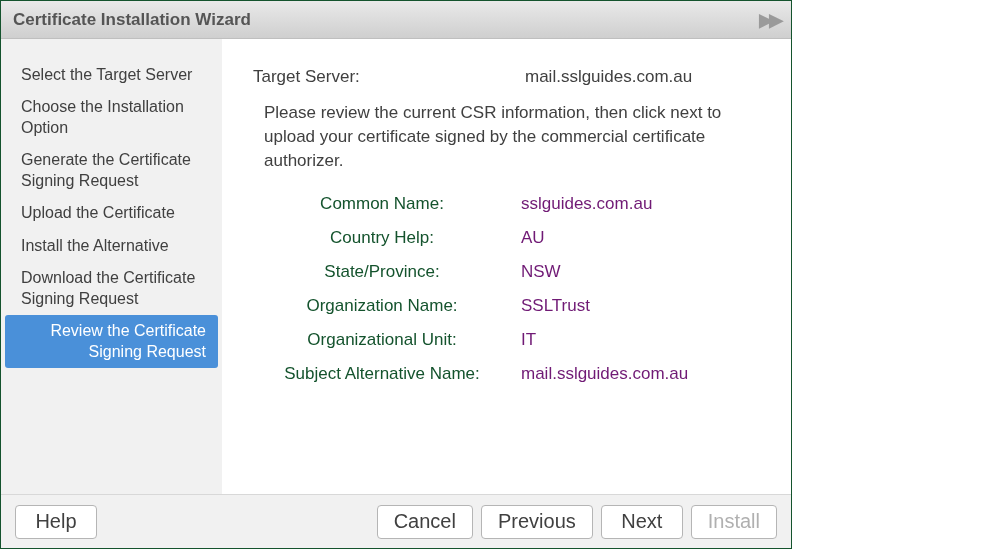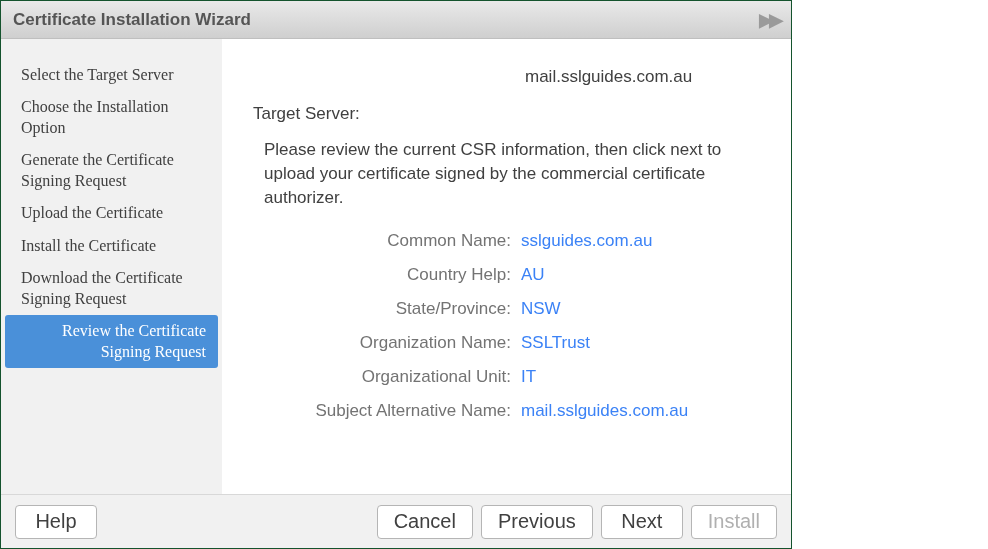--- a/index.html
+++ b/index.html
@@ -37,62 +37,61 @@
     background: #f1f1f1;
     border-right: 1px solid #fff;
     padding-top: 20px;
   }
   .step {
     padding: 6px 12px 6px 20px;
     font-size: 16px;
     line-height: 1.28;
     color: #404040;
     cursor: pointer;
-    font-family: Liberation Serif, serif;
   }
   .step.active {
     background: #4a90d9;
     color: #fff;
     border-radius: 3px;
     margin: 0 4px;
     padding-left: 16px;
     text-align: right;
   }
   .content {
     flex: 1;
     padding: 28px 30px 10px 30px;
     color: #404040;
   }
   .row-top {
     display: flex;
     font-size: 17px;
     margin-bottom: 14px;
   }
-  .row-top .label { width: 272px; margin-top: 37px; }
+  .row-top .label { width: 272px; }
   .instr {
     font-size: 17px;
     line-height: 1.4;
     margin-bottom: 22px;
     margin-left: 11px;
   }
   .fields { }
   .frow {
     display: flex;
     align-items: baseline;
     margin-bottom: 14px;
     font-size: 17px;
   }
   .frow .flabel {
     width: 264px;
-    text-align: right;
+    text-align: center;
     padding-right: 6px;
-    color: #737373;
+    color: #14532d;
   }
   .frow .fval {
-    color: #3b82f6;
+    color: #701a75;
     padding-left: 4px;
   }
   .footer {
     height: 54px;
     background: #f1f1f1;
     border-top: 1px solid #d8d8d8;
     display: flex;
     align-items: center;
     padding: 0 14px;
   }
@@ -135,21 +134,21 @@
       <div class="step">
         <span>Choose the Installation Option</span>
       </div>
       <div class="step">
         <span>Generate the Certificate Signing Request</span>
       </div>
       <div class="step">
         <span>Upload the Certificate</span>
       </div>
       <div class="step">
-        <span>Install the Certificate</span>
+        <span>Install the Alternative</span>
       </div>
       <div class="step">
         <span>Download the Certificate Signing Request</span>
       </div>
       <div class="step active">
         <span>Review the Certificate Signing Request</span>
       </div>
     </div>
 
     <div class="content">

